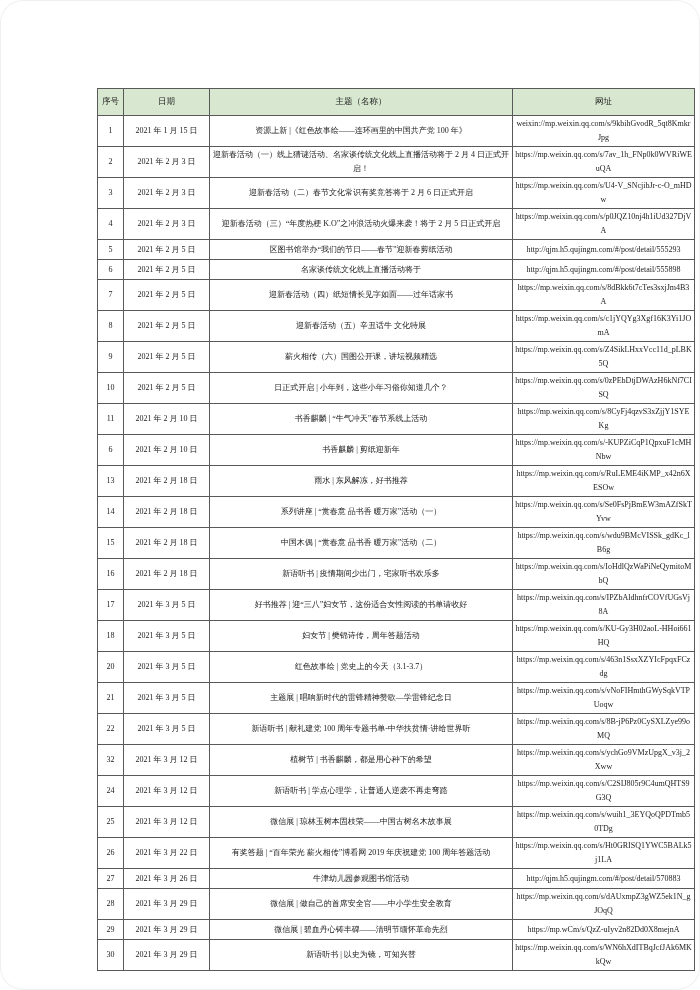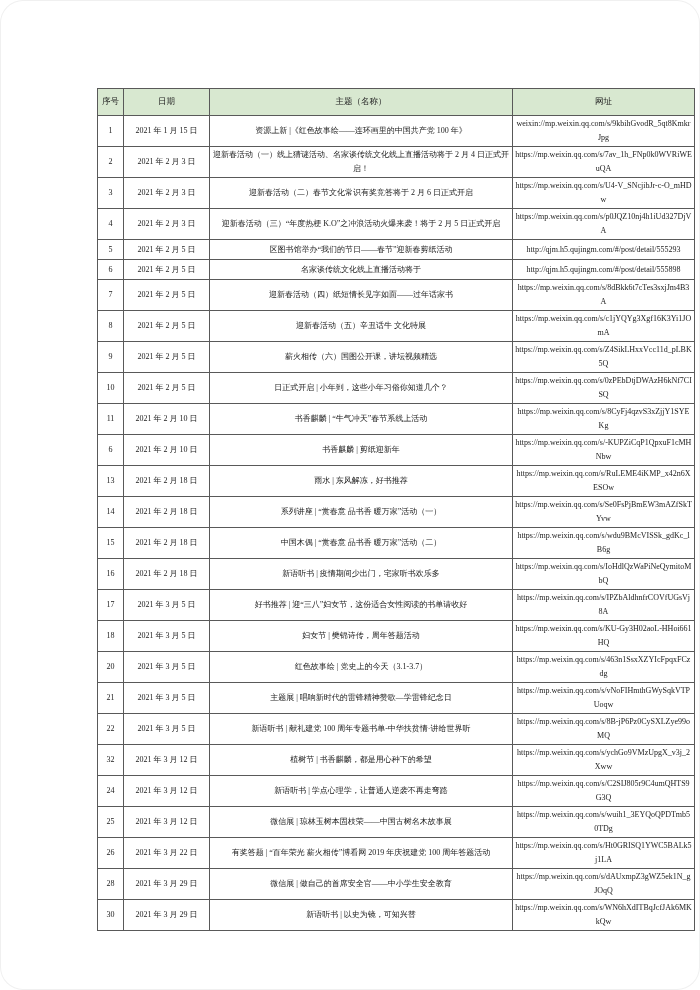--- a/index.html
+++ b/index.html
@@ -248,28 +248,40 @@
     <td class="cell-url">https://mp.weixin.qq.com/s/wuih1_3EYQoQPDTmb50TDg</td>
   </tr>
 
   <tr>
     <td class="cell-no">26</td>
     <td class="cell-date">2021 年 3 月 22 日</td>
     <td class="cell-title">有奖答题 | “百年荣光 薪火相传”博看网 2019 年庆祝建党 100 周年答题活动</td>
     <td class="cell-url">https://mp.weixin.qq.com/s/Ht0GRISQ1YWC5BALk5j1LA</td>
   </tr>
 
+  <tr>
+    <td class="cell-no">27</td>
+    <td class="cell-date">2021 年 3 月 26 日</td>
+    <td class="cell-title">牛津幼儿园参观图书馆活动</td>
+    <td class="cell-url">http://qjm.h5.qujingm.com/#/post/detail/570883</td>
+  </tr>
 
   <tr>
     <td class="cell-no">28</td>
     <td class="cell-date">2021 年 3 月 29 日</td>
     <td class="cell-title">微信展 | 做自己的首席安全官——中小学生安全教育</td>
     <td class="cell-url">https://mp.weixin.qq.com/s/dAUxmpZ3gWZ5ek1N_gJOqQ</td>
   </tr>
 
+  <tr>
+    <td class="cell-no">29</td>
+    <td class="cell-date">2021 年 3 月 29 日</td>
+    <td class="cell-title">微信展 | 碧血丹心铸丰碑——清明节缅怀革命先烈</td>
+    <td class="cell-url">https://mp.wCm/s/QzZ-uIyv2n82Dd0X8mejnA</td>
+  </tr>
 
   <tr>
     <td class="cell-no">30</td>
     <td class="cell-date">2021 年 3 月 29 日</td>
     <td class="cell-title">新语听书 | 以史为镜，可知兴替</td>
     <td class="cell-url">https://mp.weixin.qq.com/s/WN6hXdITBqJcfJAk6MKkQw</td>
   </tr>
 
 </tbody>
   </table>

